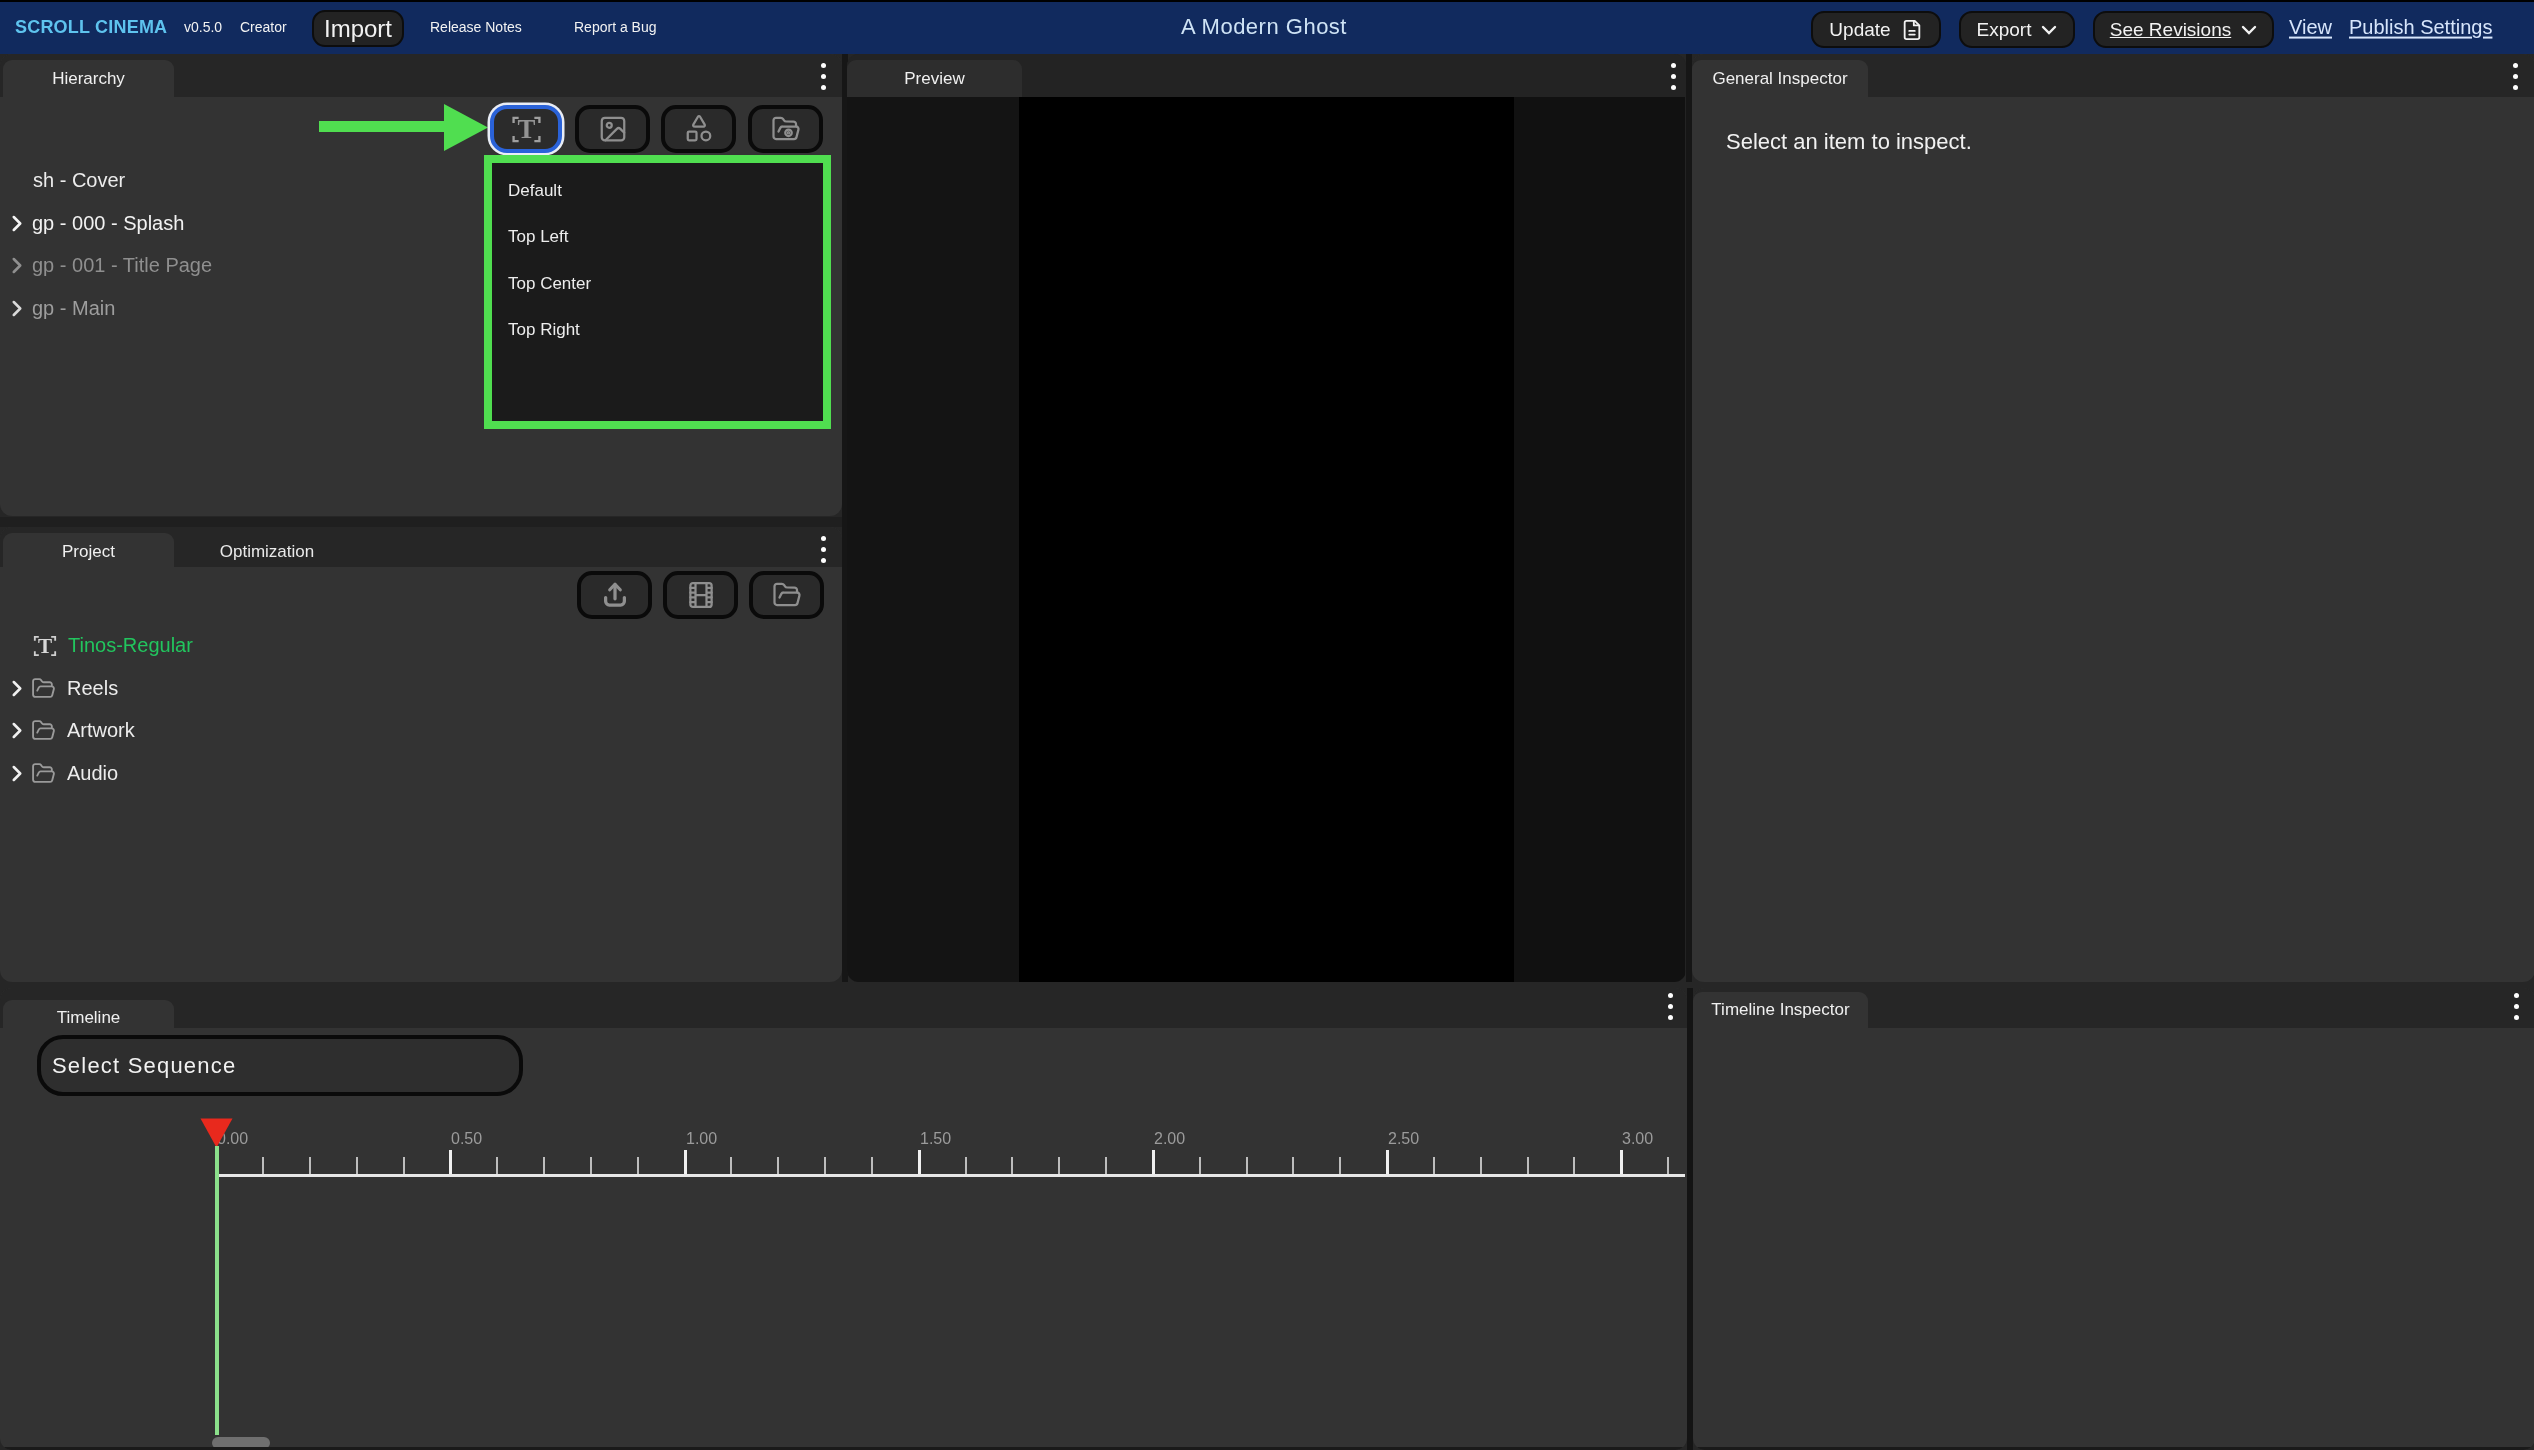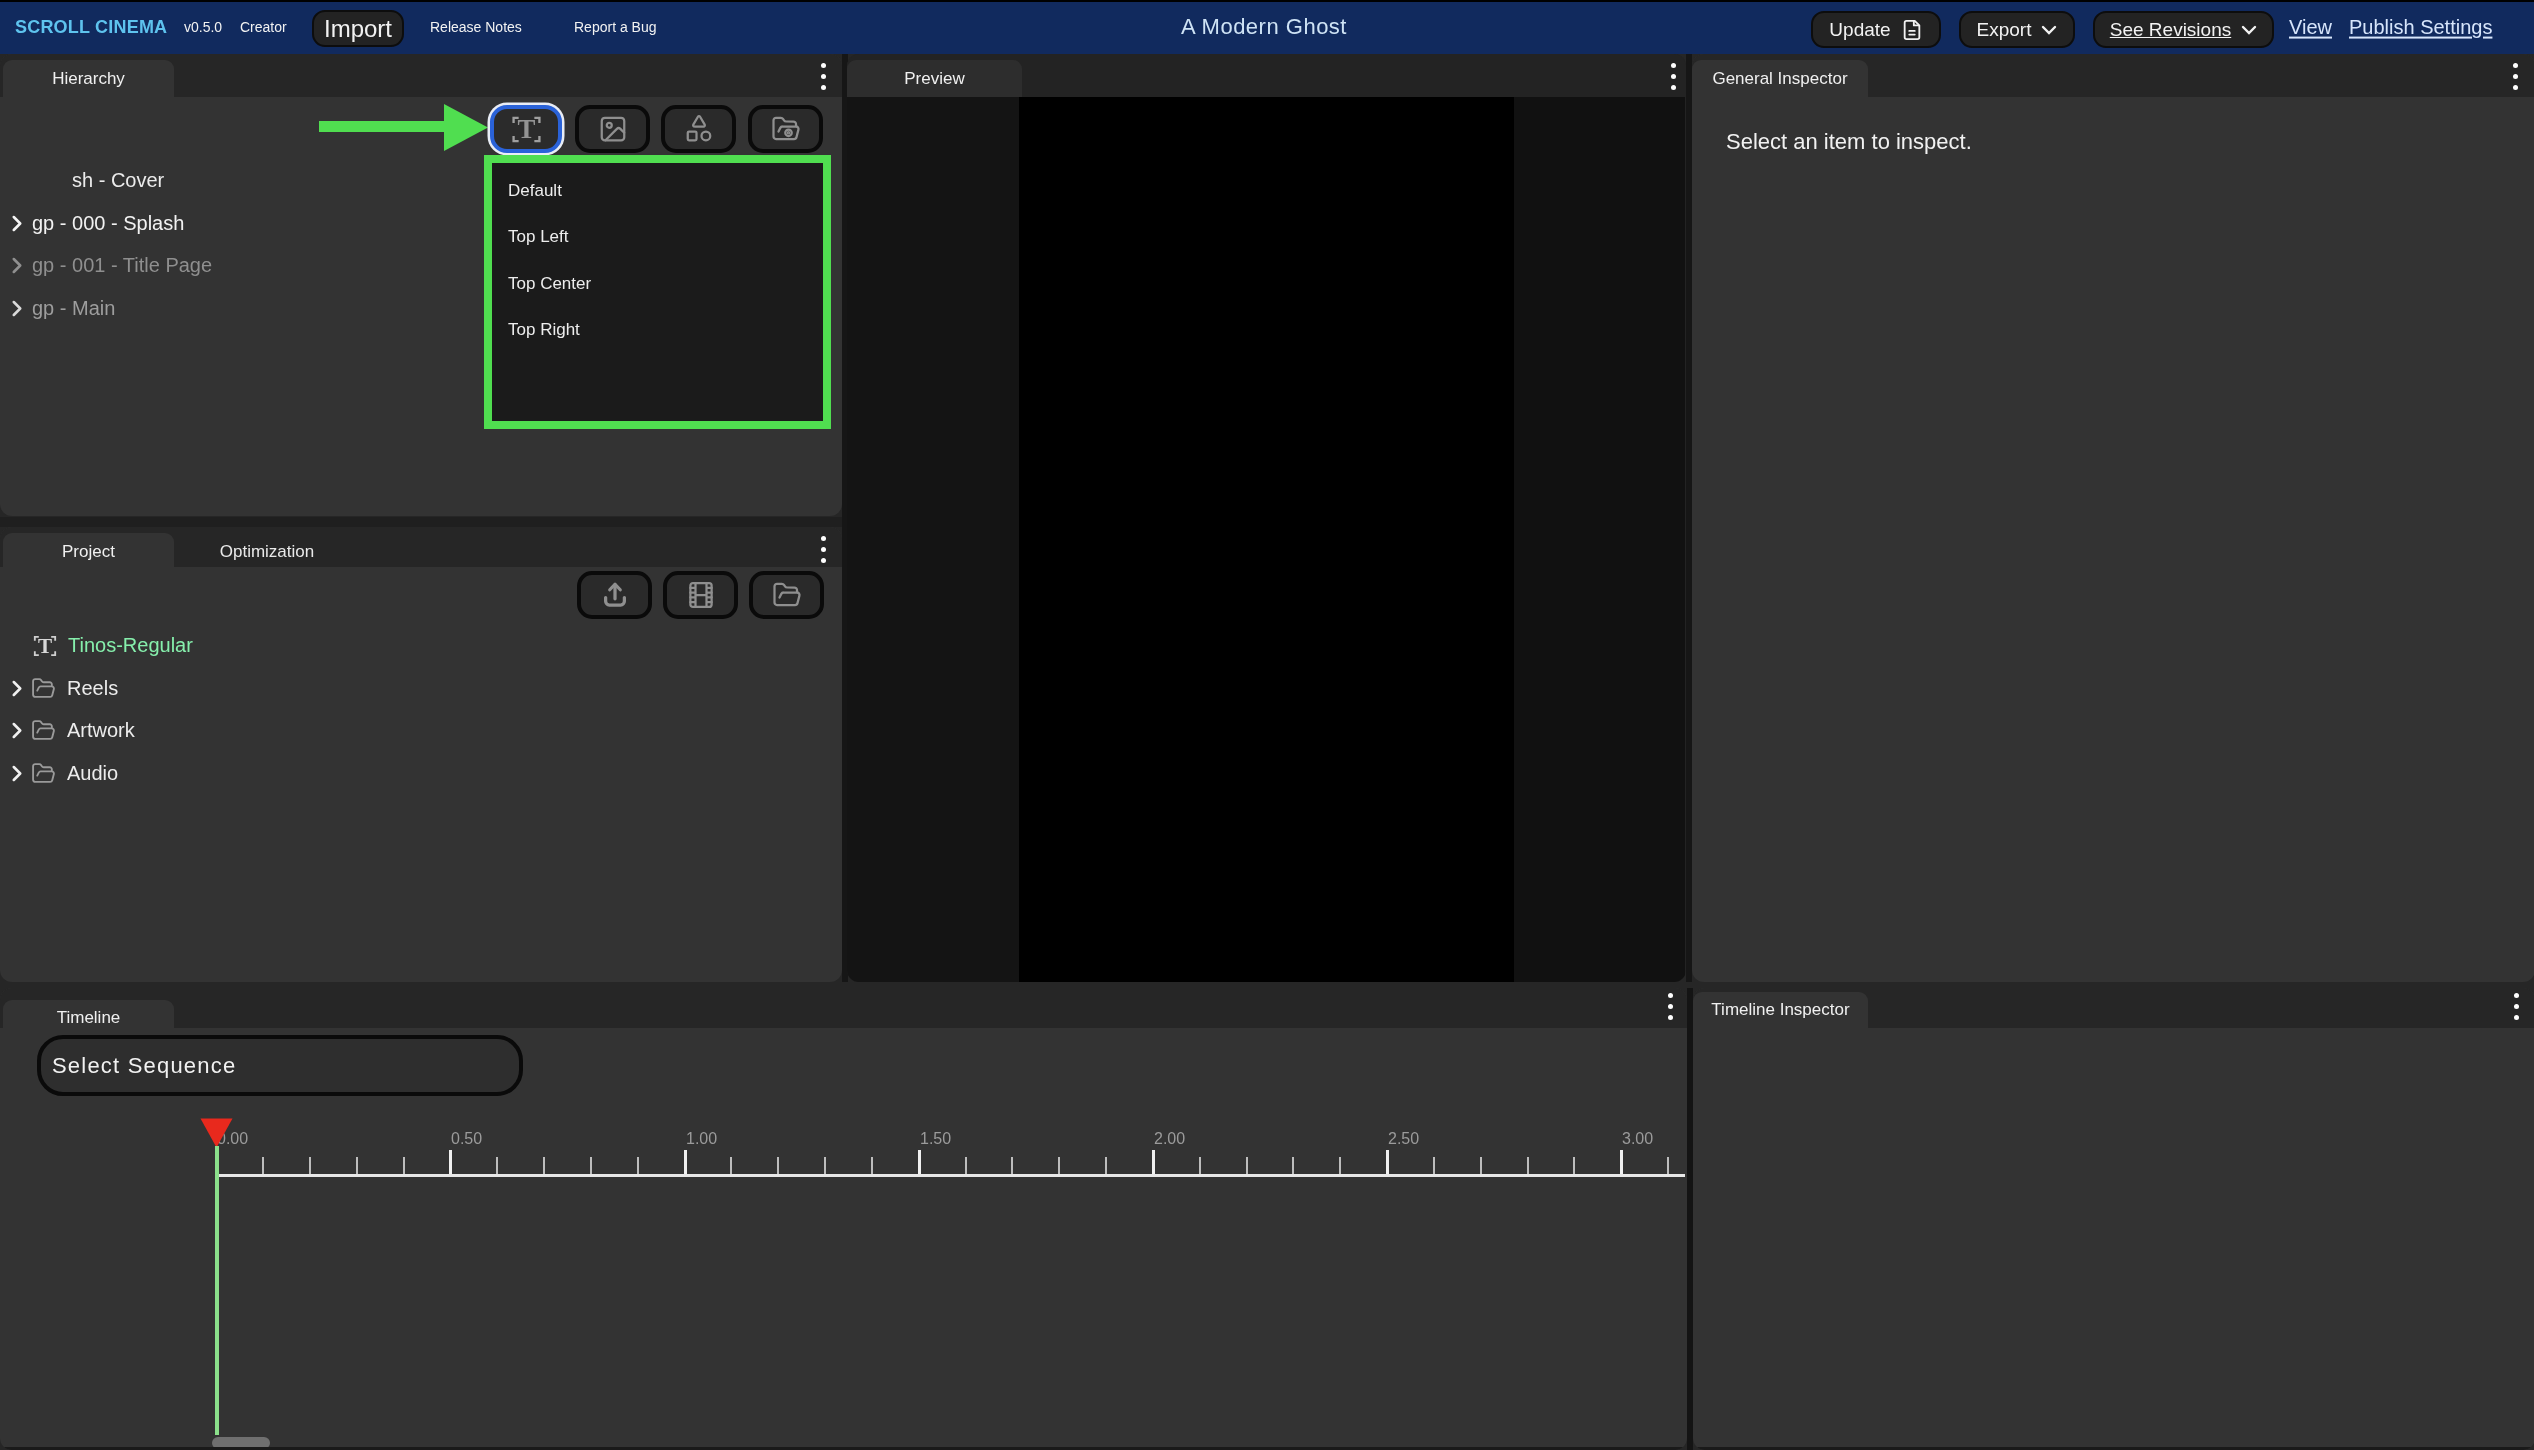--- a/index.html
+++ b/index.html
@@ -107,21 +107,21 @@
     </svg>
   </div>
   <div class="tool" style="left:748px; top:51px;">
     <svg width="30" height="30" viewBox="0 0 24 24" fill="none" stroke="#8f8f8f" stroke-width="1.8" stroke-linecap="round" stroke-linejoin="round">
       <path d="M6 14l1.45-2.9A2 2 0 0 1 9.24 10H20a2 2 0 0 1 1.94 2.5l-1.55 6a2 2 0 0 1-1.94 1.5H4a2 2 0 0 1-2-2V5a2 2 0 0 1 2-2h3.93a2 2 0 0 1 1.66.9l.82 1.2a2 2 0 0 0 1.66.9H18a2 2 0 0 1 2 2v2"></path>
       <circle cx="14" cy="15" r="2.6"></circle>
         <circle cx="14" cy="15" r="0.5" fill="#8f8f8f"></circle>
     </svg>
   </div>
 
-  <div class="trow" style="top:105px;margin-left:39px;">
+  <div class="trow" style="top:105px;">
       <span class="lbl" style="margin-left:33px; color:#ececec;">sh - Cover</span>
     </div>
   <div class="trow" style="top:148px;">
     <svg class="chev" width="12" height="17" viewBox="0 0 13 18" fill="none" stroke="#f5f5f5" stroke-width="2.8" stroke-linecap="round" stroke-linejoin="round">
         <path d="M3 2l7 7-7 7"></path>
       </svg>
     <span class="lbl" style="margin-left:9px; color:#f2f2f2;">gp - 000 - Splash</span>
   </div>
   <div class="trow" style="top:190px;">
     <svg class="chev" width="12" height="17" viewBox="0 0 13 18" fill="none" stroke="#8f8f8f" stroke-width="2.8" stroke-linecap="round" stroke-linejoin="round">
@@ -172,21 +172,21 @@
     <svg width="30" height="30" viewBox="0 0 24 24" fill="none" stroke="#8f8f8f" stroke-width="1.8" stroke-linecap="round" stroke-linejoin="round">
       <path d="M6 14l1.45-2.9A2 2 0 0 1 9.24 10H20a2 2 0 0 1 1.94 2.5l-1.55 6a2 2 0 0 1-1.94 1.5H4a2 2 0 0 1-2-2V5a2 2 0 0 1 2-2h3.93a2 2 0 0 1 1.66.9l.82 1.2a2 2 0 0 0 1.66.9H18a2 2 0 0 1 2 2v2"></path>
     </svg>
   </div>
 
   <div class="trow" style="top:97px;">
     <svg style="margin-left:32px;" width="26" height="26" viewBox="0 0 24 24" fill="none">
       <path d="M2.6 7.2V3.6h3.7M21.4 7.2V3.6h-3.7M2.6 16.8v3.6h3.7M21.4 16.8v3.6h-3.7" stroke="#cfcfcf" stroke-width="1.7"></path>
       <text x="12" y="18.2" font-family="Liberation Serif" font-weight="bold" font-size="19.5" fill="#d8d8d8" text-anchor="middle">T</text>
     </svg>
-    <span class="lbl" style="margin-left:10px; color:#86efac;">Tinos-Regular</span>
+    <span class="lbl" style="margin-left:10px; color:#22c55e;">Tinos-Regular</span>
   </div>
   <div class="trow" style="top:140px;">
     <svg class="chev" width="12" height="17" viewBox="0 0 13 18" fill="none" stroke="#f0f0f0" stroke-width="2.8" stroke-linecap="round" stroke-linejoin="round">
         <path d="M3 2l7 7-7 7"></path>
       </svg>
     <svg style="margin-left:8px;" width="25" height="25" viewBox="0 0 24 24" fill="none" stroke="#9a9a9a" stroke-width="1.8" stroke-linecap="round" stroke-linejoin="round">
       <path d="M6 14l1.45-2.9A2 2 0 0 1 9.24 10H20a2 2 0 0 1 1.94 2.5l-1.55 6a2 2 0 0 1-1.94 1.5H4a2 2 0 0 1-2-2V5a2 2 0 0 1 2-2h3.93a2 2 0 0 1 1.66.9l.82 1.2a2 2 0 0 0 1.66.9H18a2 2 0 0 1 2 2v2"></path>
     </svg>
     <span class="lbl" style="margin-left:11px; color:#ececec;">Reels</span>
   </div>

